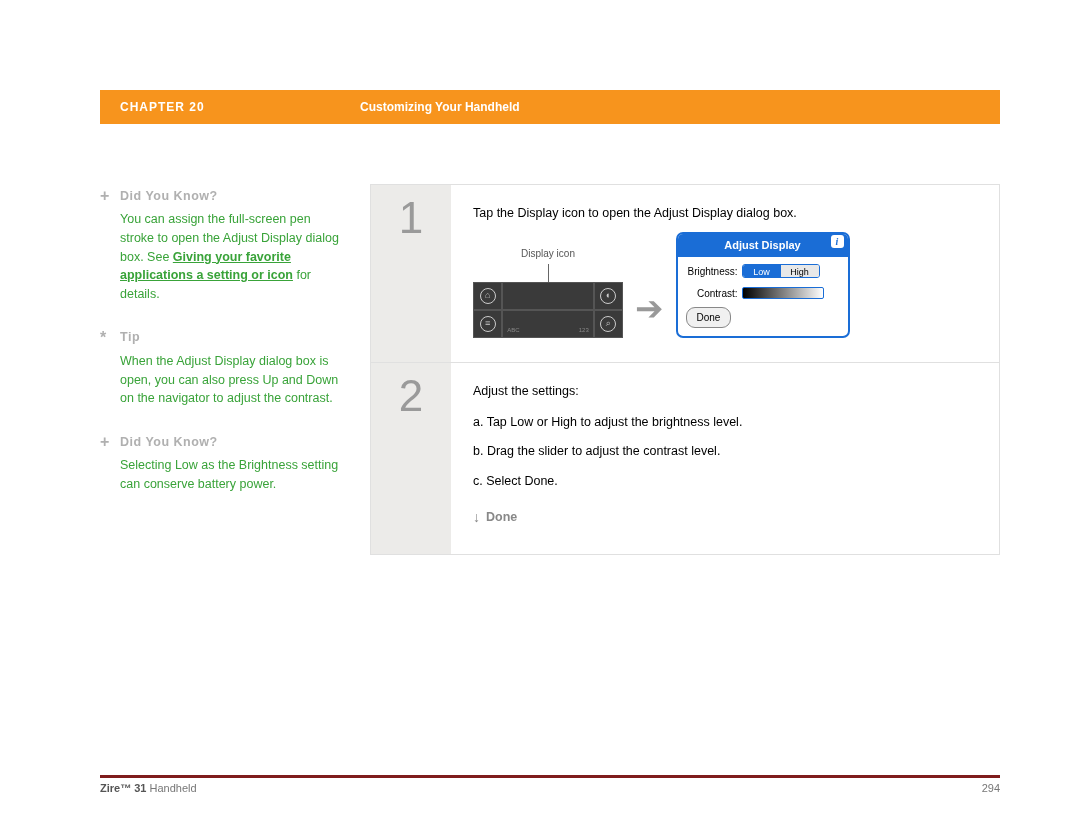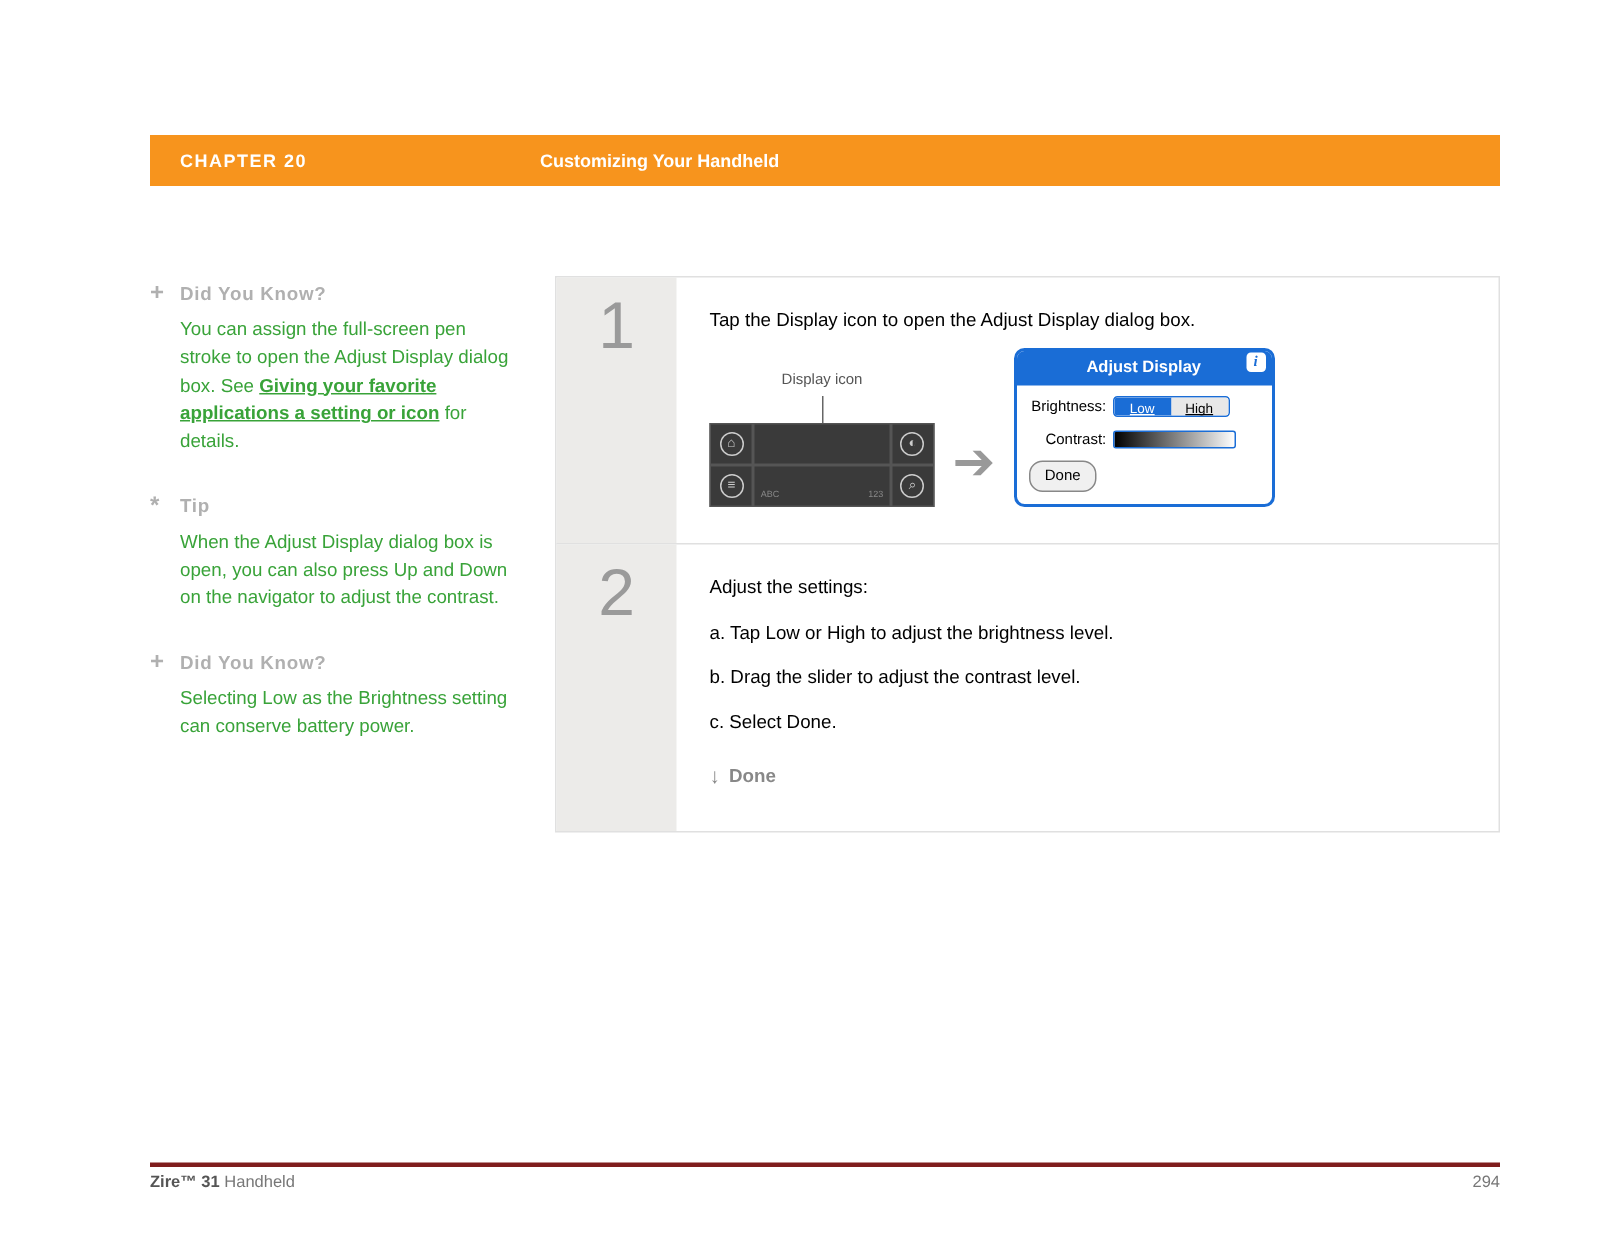--- a/index.html
+++ b/index.html
@@ -176,21 +176,20 @@
     overflow: hidden;
     height: 14px;
   }
   .seg span {
     width: 38px;
     text-align: center;
     font-size: 9px;
     line-height: 14px;
     background: #e8e8e8;
     color: #000;
-    text-decoration: underline;
   }
   .seg span.active { background: #1a6dd6; color: #fff; }
   .slider {
     flex:1;
     height: 12px;
     border: 1px solid #1a6dd6;
     border-radius: 2px;
     background: linear-gradient(to right, #000 0%, #fff 100%);
   }
   .done-pill {

